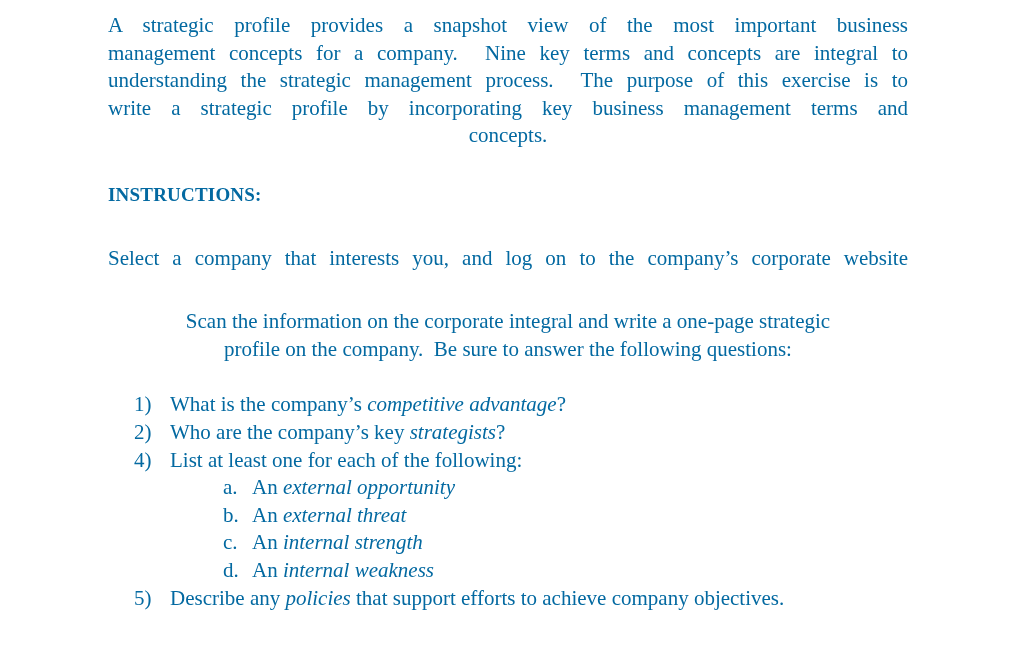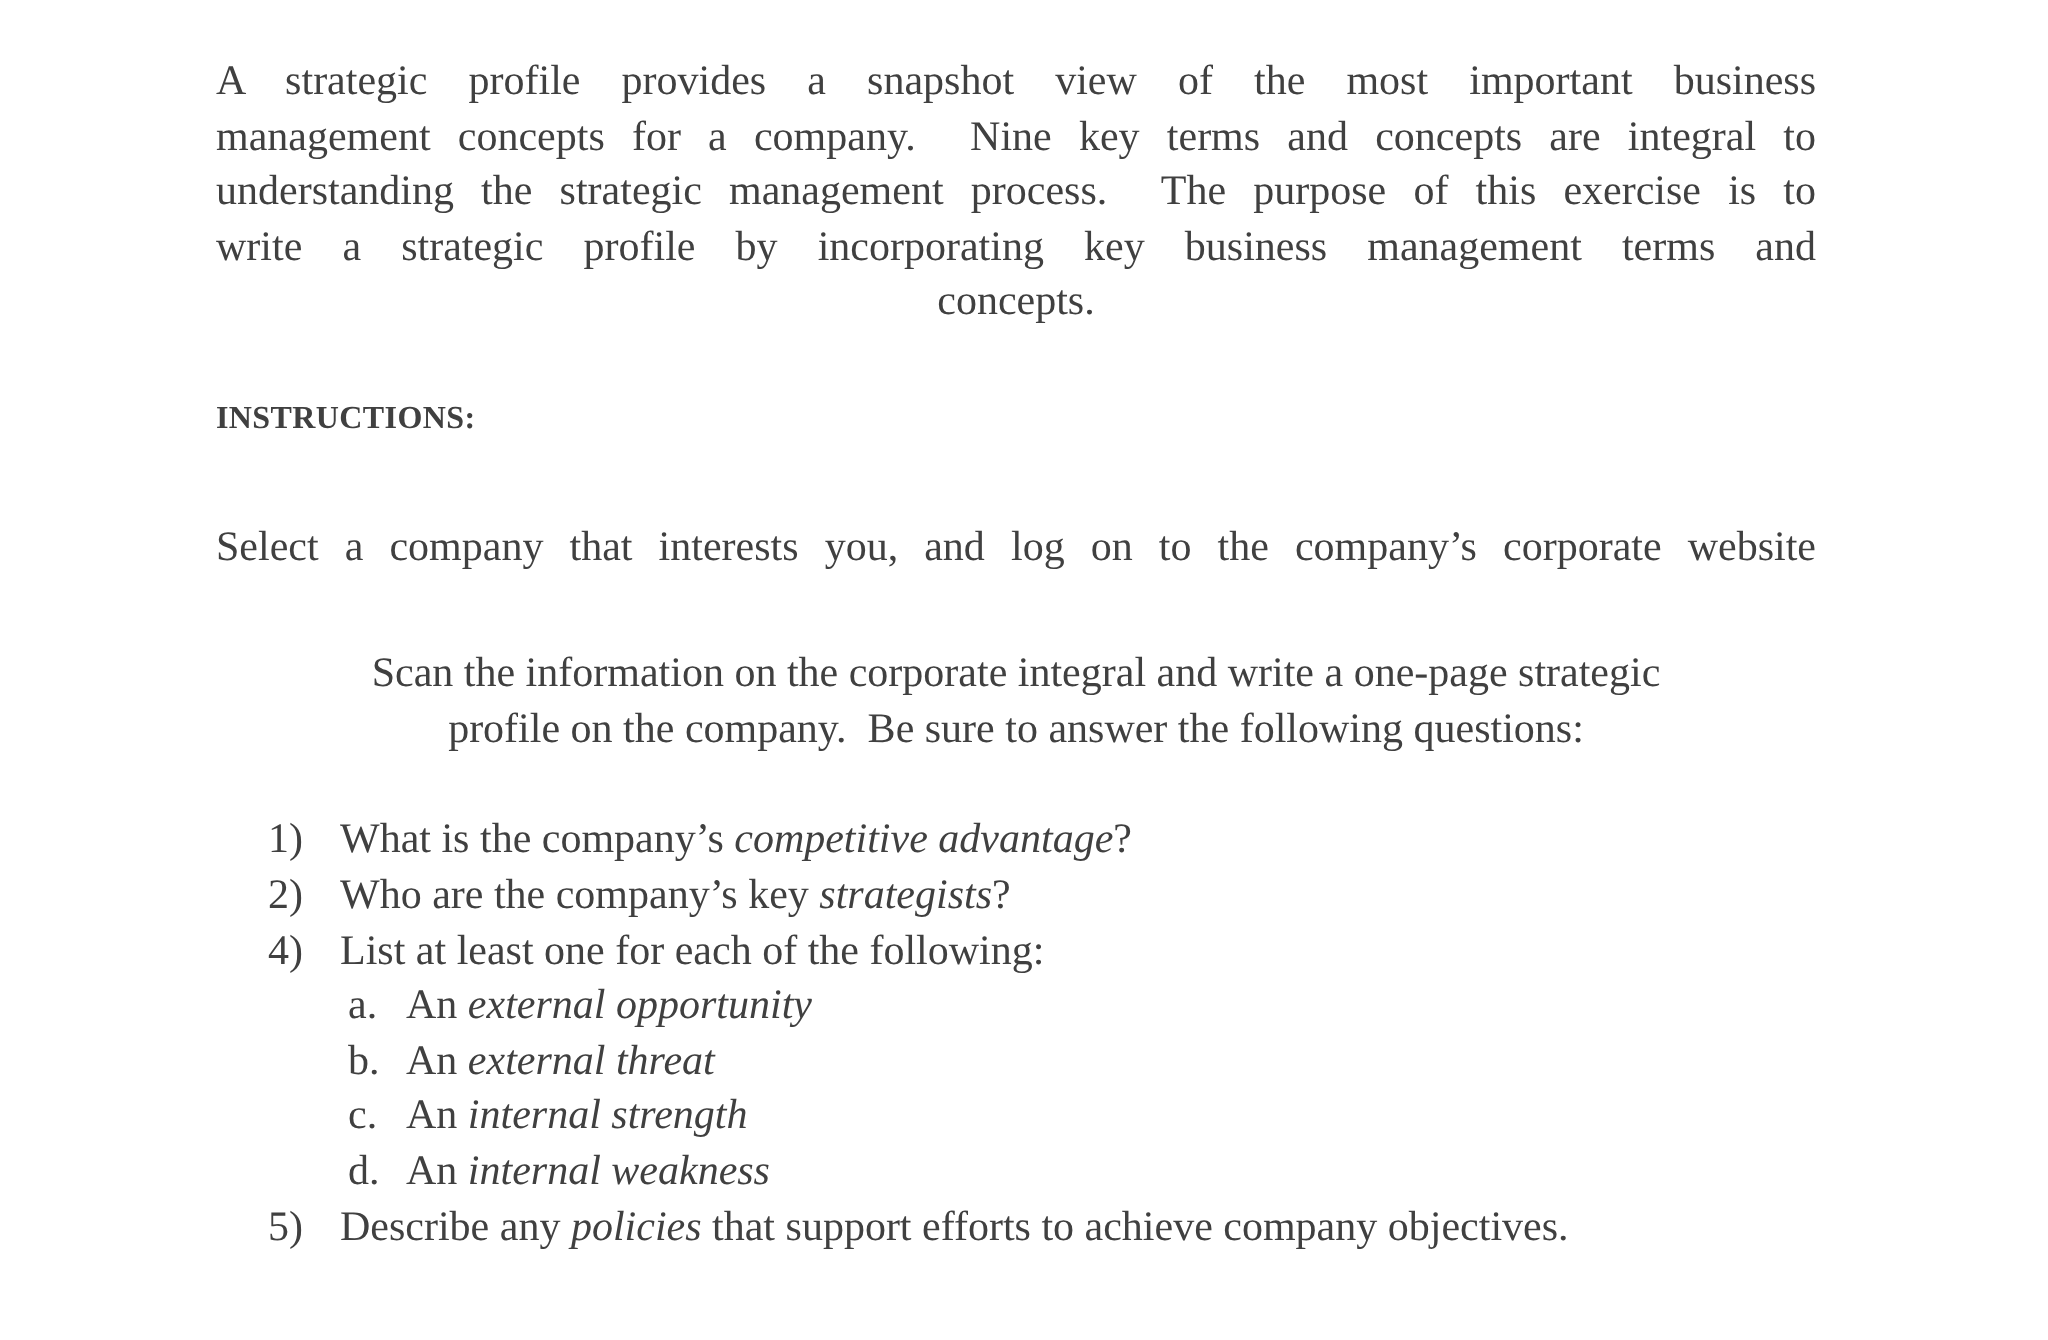--- a/index.html
+++ b/index.html
@@ -9,52 +9,52 @@
   }
   body {
     width: 1024px;
     height: 670px;
     overflow: hidden;
   }
   .page {
     box-sizing: border-box;
     width: 1024px;
     height: 670px;
-    padding: 27px 116px 0 108px;
+    padding: 12px 116px 0 108px;
     font-family: "Liberation Serif", "DejaVu Serif", serif;
     font-size: 21px;
     line-height: 27.6px;
-    color: #404040;
+    color: #0369a1;
     background: #ffffff;
   }
   .para { margin: 0; padding: 0; }
   .jline {
     text-align: justify;
     text-align-last: justify;
     text-justify: inter-word;
     white-space: normal;
   }
   .line {
     text-align: center;
     white-space: nowrap;
   }
   .heading {
     margin: 31px 0 0 0;
-    font-size: 16px;
+    font-size: 19px;
     font-weight: bold;
     letter-spacing: 0.2px;
   }
   .para-mt { margin-top: 36px; }
   .qlist { margin-top: 28px; }
   .qitem { margin-left: 26px; white-space: nowrap; }
   .qitem .num {
     display: inline-block;
     width: 36px;
   }
-  .subitem { margin-left: 66px; white-space: nowrap; }
+  .subitem { margin-left: 115px; white-space: nowrap; }
   .subitem .letter {
     display: inline-block;
     width: 29px;
   }
   .qtext i { font-style: italic; text-align: center; }
 </style>
 </head>
 <body>
 
 <div class="page">

